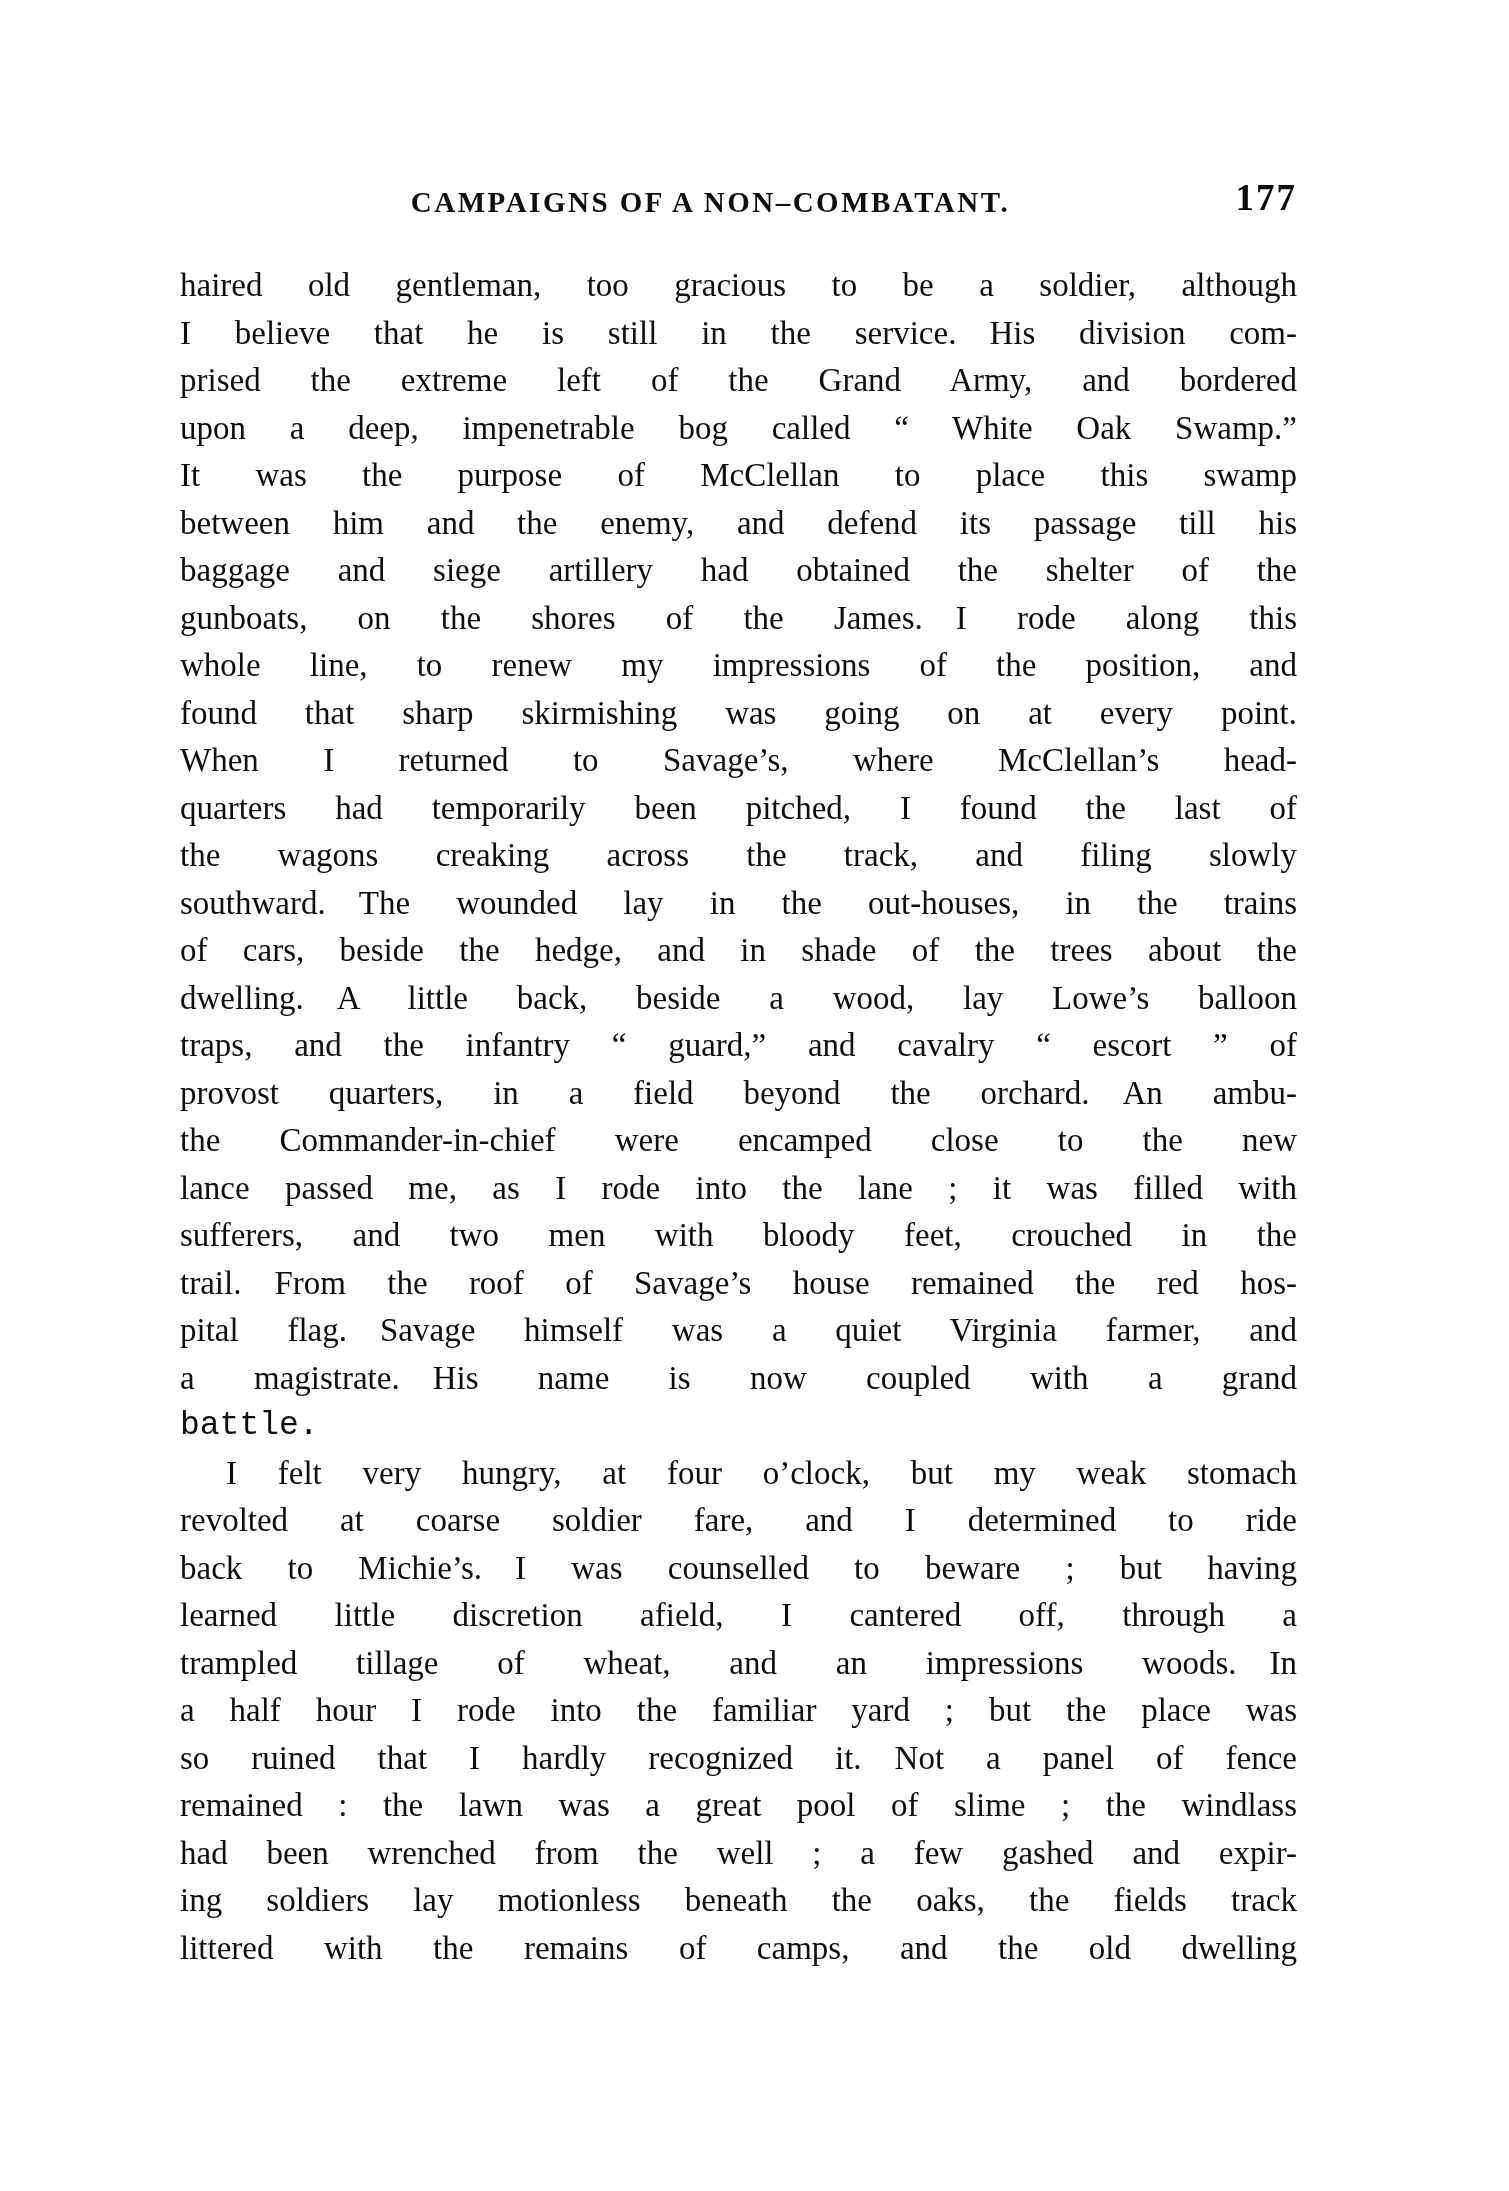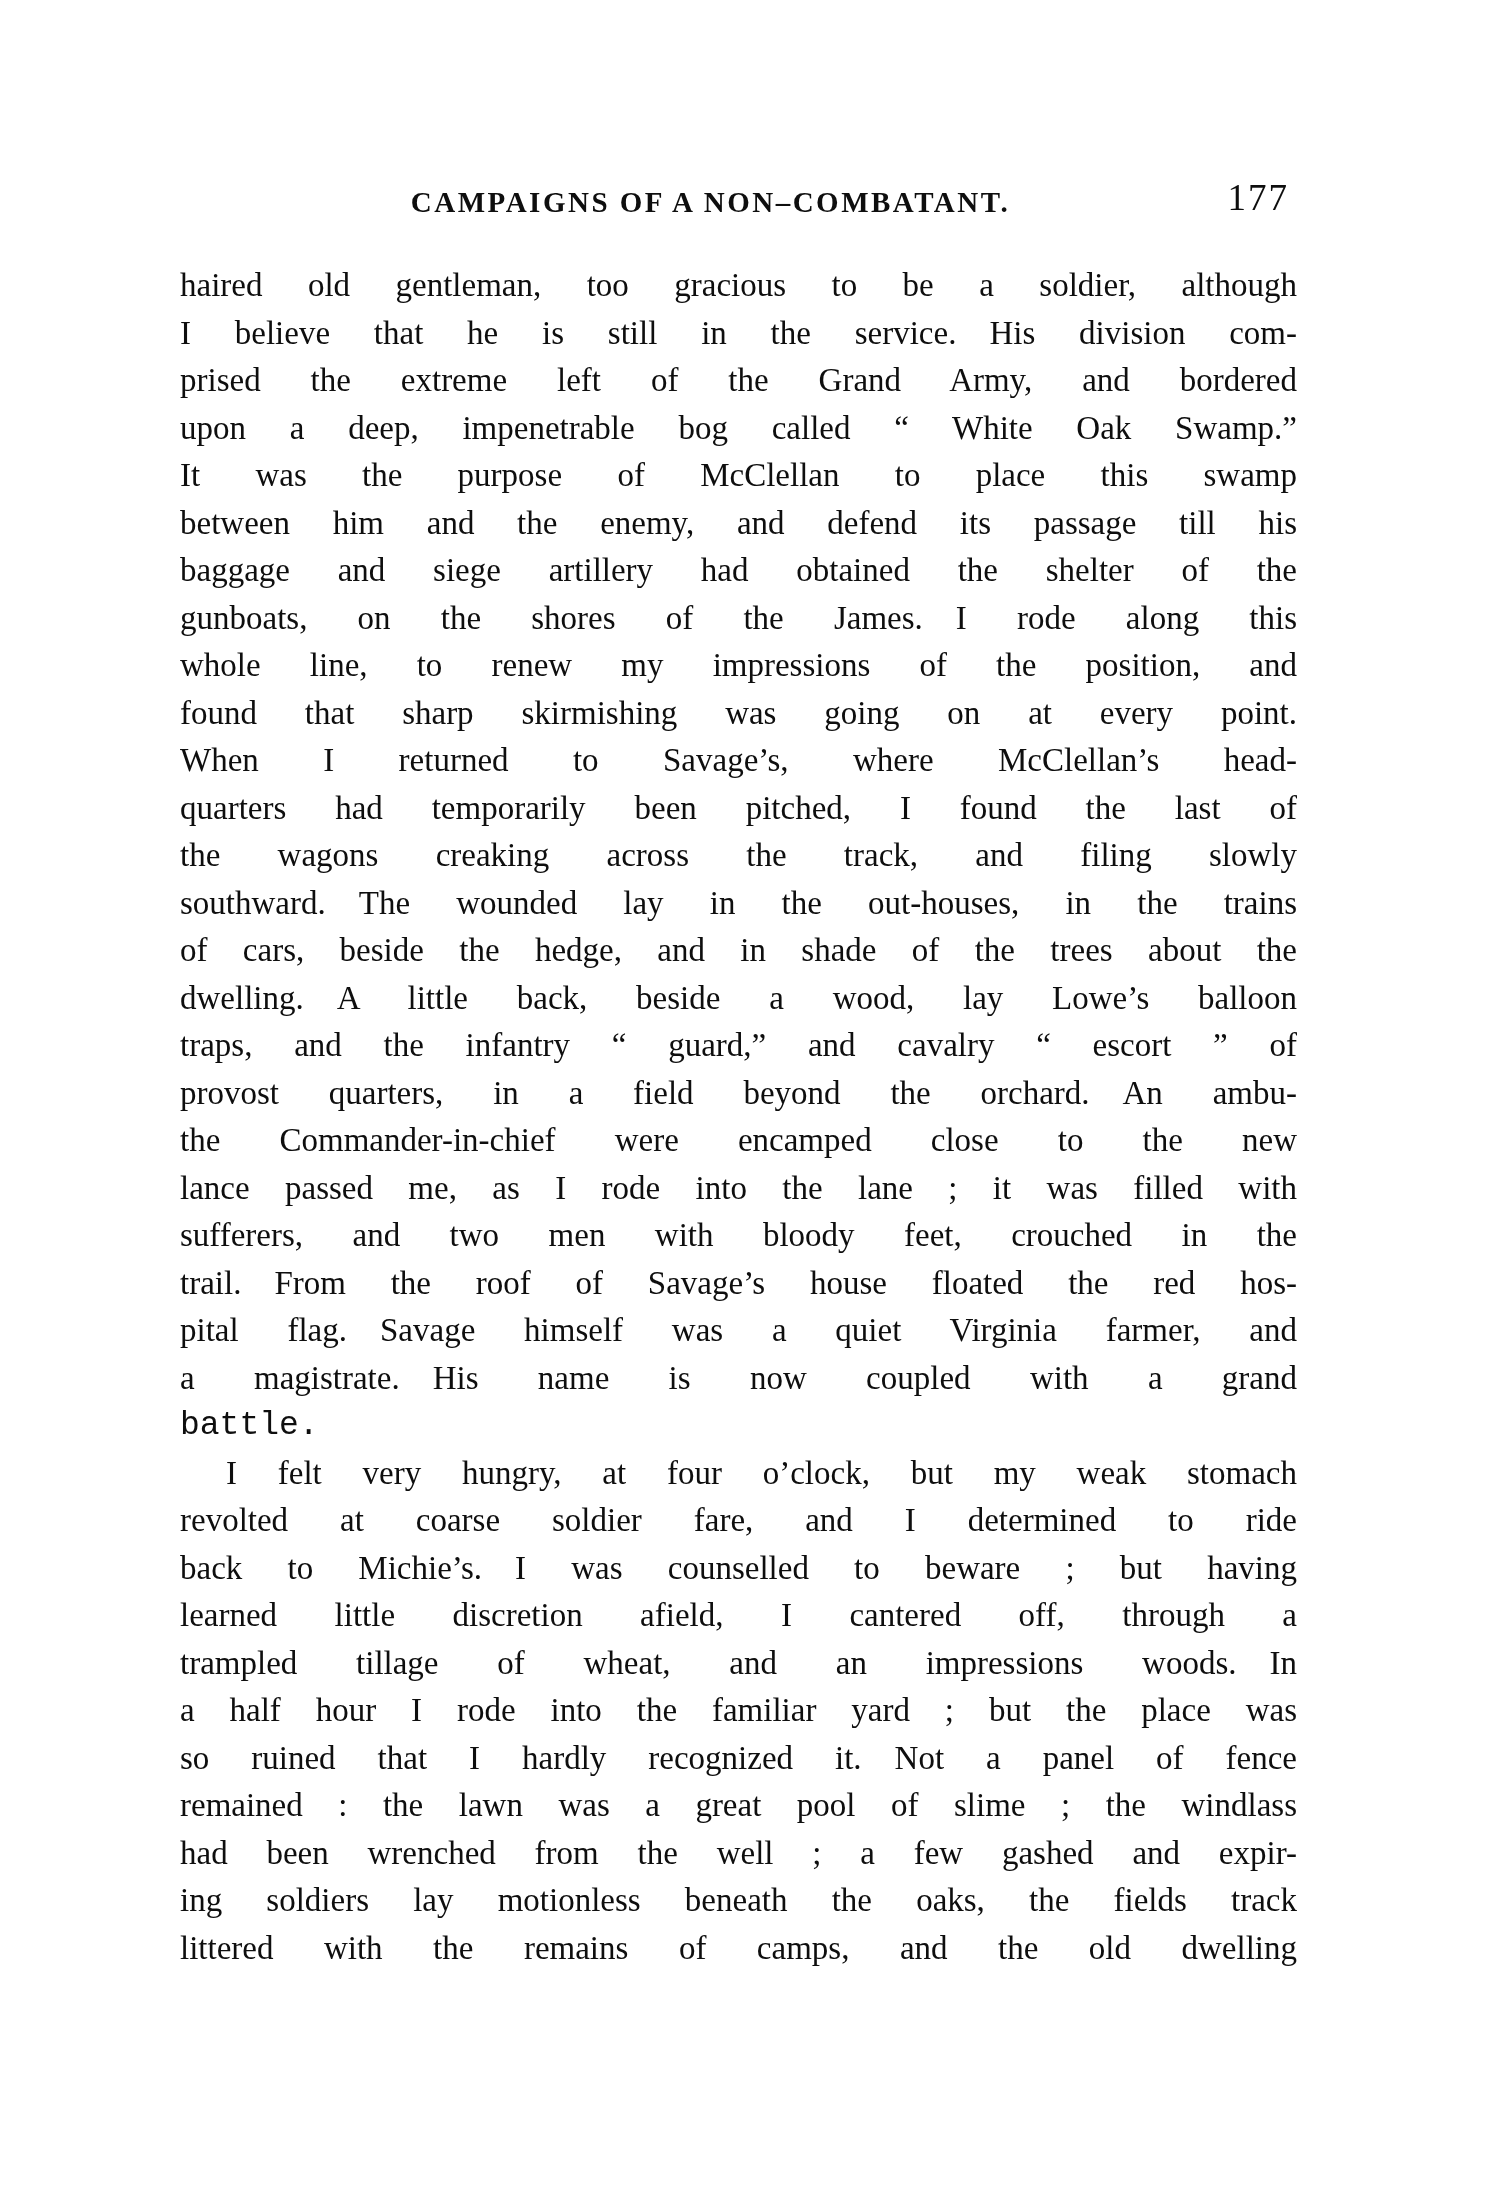--- a/index.html
+++ b/index.html
@@ -31,24 +31,24 @@
     top: 0;
     text-align: center;
     transform: translateX(-28px);
     font-size: 29px;
     letter-spacing: 2.5px;
     font-weight: 600;
     white-space: nowrap;
   }
   .page-num {
     position: absolute;
-    right: 8px;
+    right: 0;
     top: -10px;
     font-size: 37px;
-    font-weight: 400;
+    font-weight: 700;
     letter-spacing: 2px;
   }
   .text-block {
     position: absolute;
     left: 180px;
     top: 262px;
     width: 1117px;
     font-size: 33px;
     line-height: 47.5px;
     word-spacing: 1.5px;
@@ -94,21 +94,21 @@
       <div class="line">quarters had temporarily been pitched, I found the last of</div>
       <div class="line">the wagons creaking across the track, and filing slowly</div>
       <div class="line">southward. The wounded lay in the out-houses, in the trains</div>
       <div class="line">of cars, beside the hedge, and in shade of the trees about the</div>
       <div class="line">dwelling. A little back, beside a wood, lay Lowe’s balloon</div>
       <div class="line">traps, and the infantry “ guard,” and cavalry “ escort ” of</div>
       <div class="line">provost quarters, in a field beyond the orchard. An ambu-</div>
       <div class="line">the Commander-in-chief were encamped close to the new</div>
       <div class="line">lance passed me, as I rode into the lane ; it was filled with</div>
       <div class="line">sufferers, and two men with bloody feet, crouched in the</div>
-      <div class="line">trail. From the roof of Savage’s house floated the red hos-</div>
+      <div class="line">trail. From the roof of Savage’s house remained the red hos-</div>
       <div class="line">pital flag. Savage himself was a quiet Virginia farmer, and</div>
       <div class="line">a magistrate. His name is now coupled with a grand</div>
       <div class="line flush">battle.</div>
     </div>
 
     <div class="para">
       <div class="line indent">I felt very hungry, at four o’clock, but my weak stomach</div>
       <div class="line">revolted at coarse soldier fare, and I determined to ride</div>
       <div class="line">back to Michie’s. I was counselled to beware ; but having</div>
       <div class="line">learned little discretion afield, I cantered off, through a</div>

